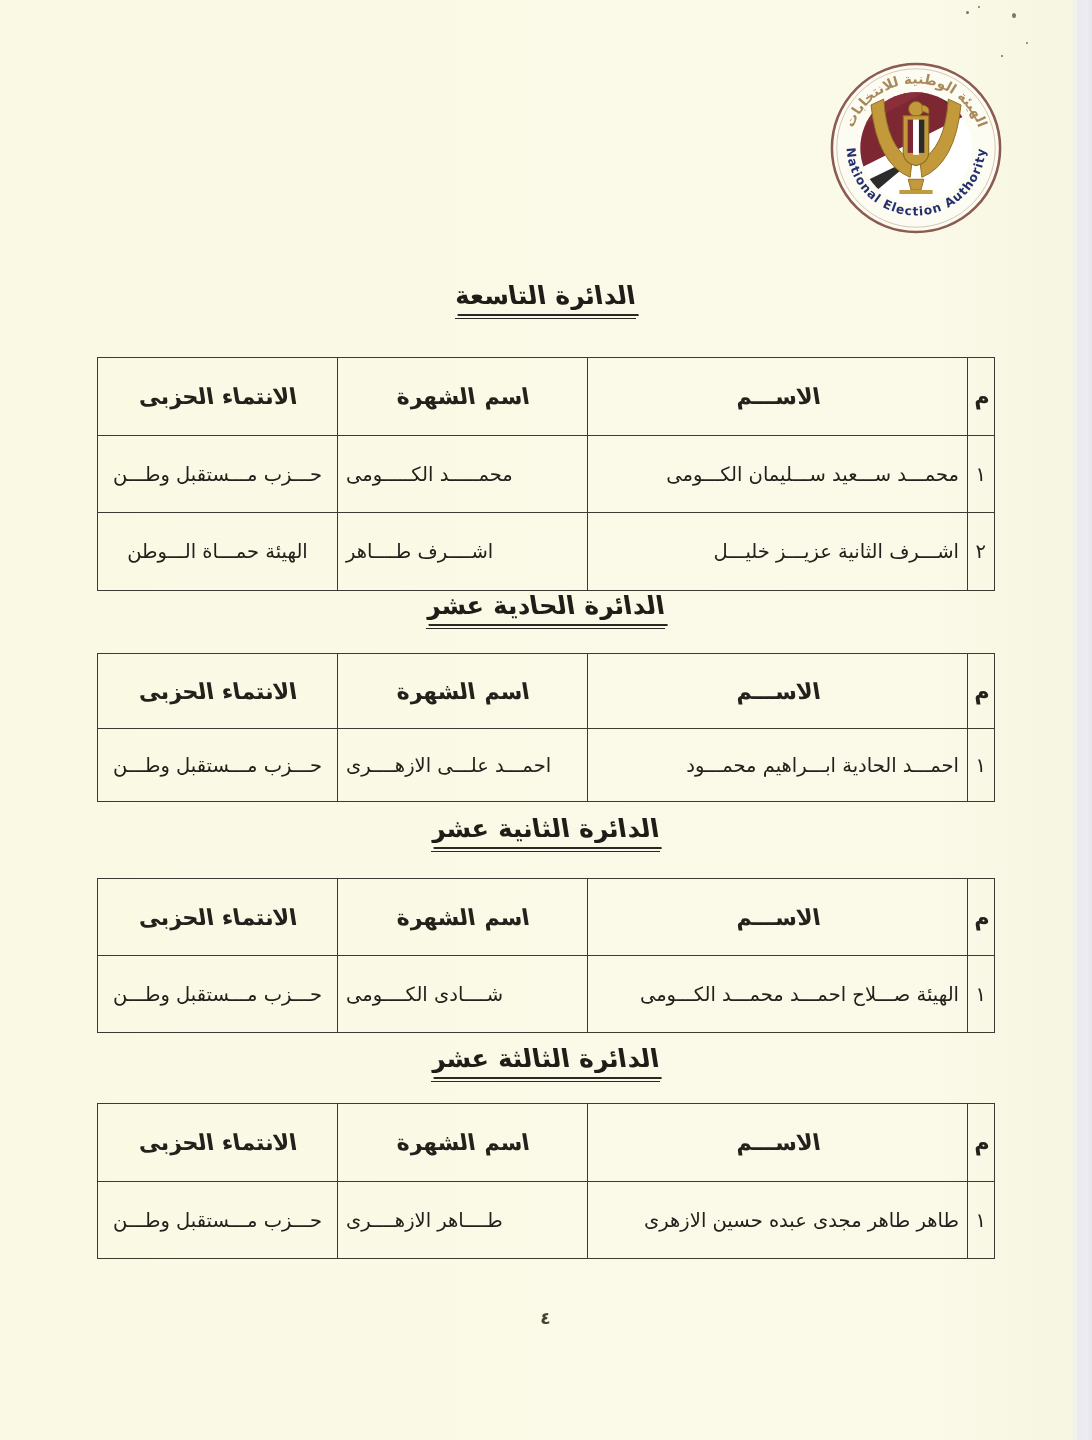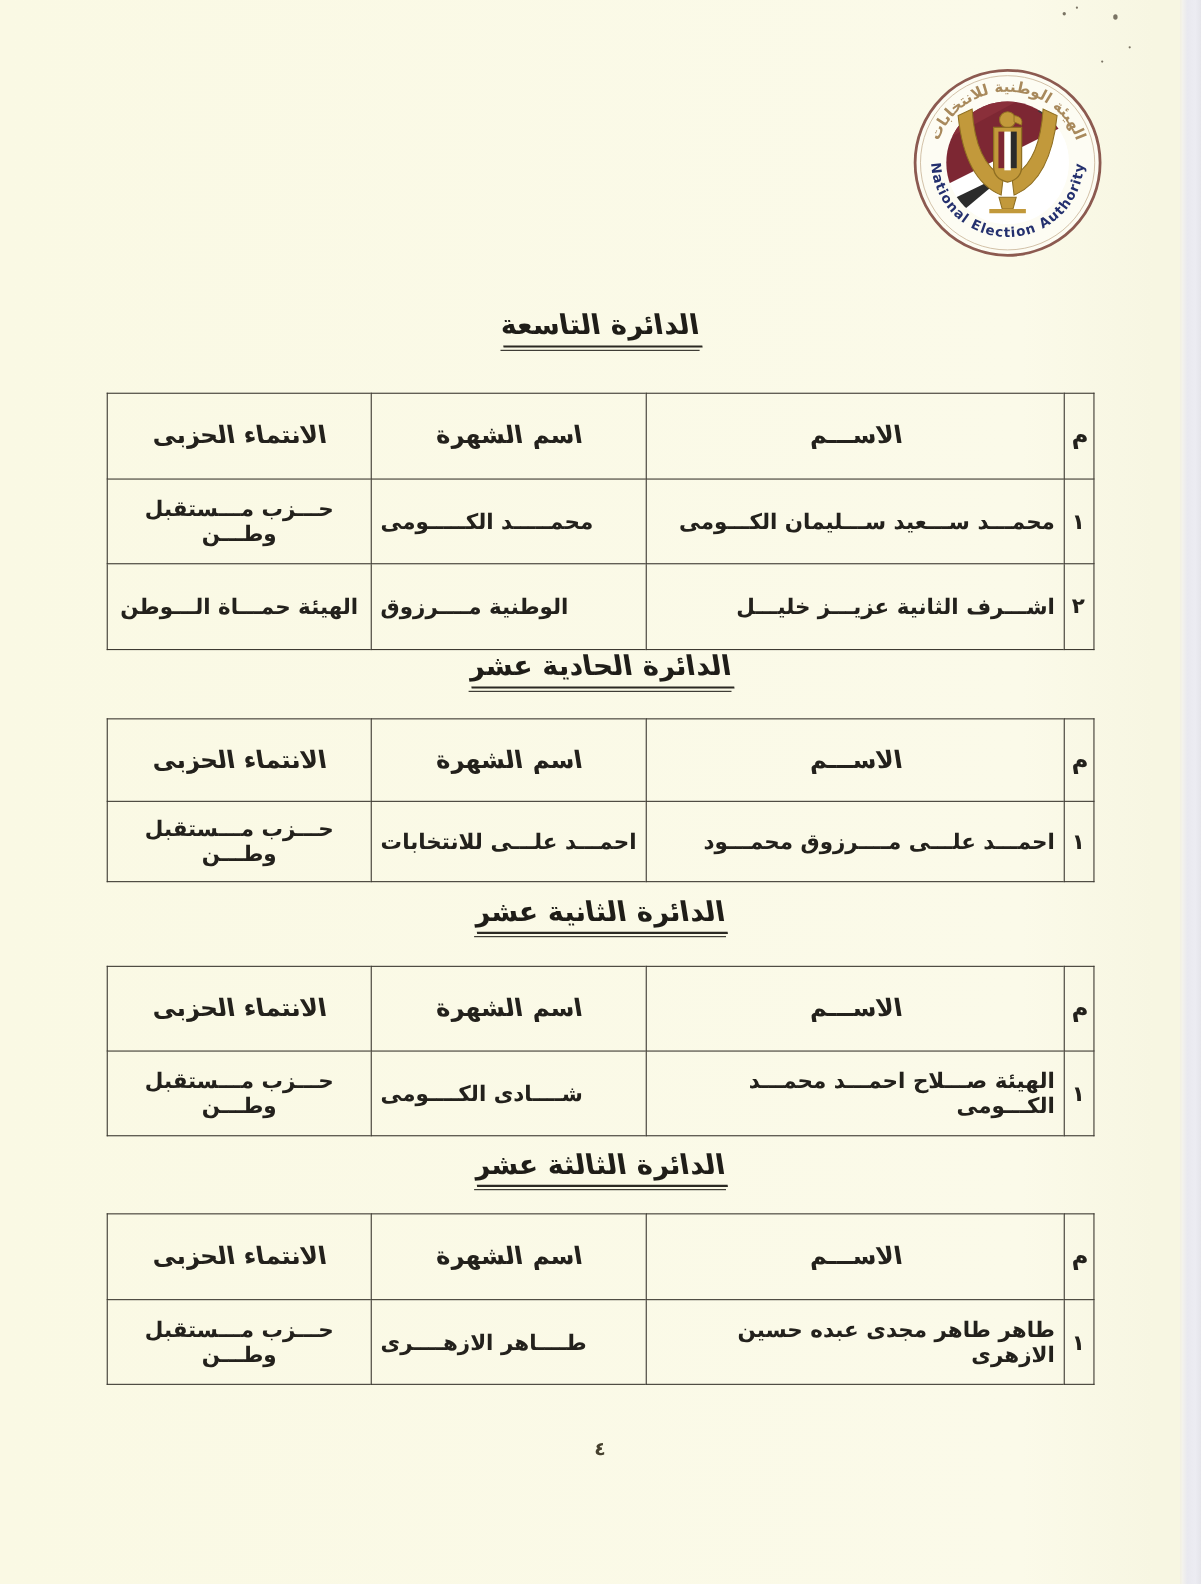--- a/index.html
+++ b/index.html
@@ -40,21 +40,21 @@
   }
   table.roster th,table.roster td{
     border:1.7px solid #3e3a32;
     vertical-align:middle;overflow:hidden;
     color:#23211c;
   }
   table.roster th{
     font-size:22px;font-weight:bold;text-align:center;padding:0 4px;
   }
   table.roster th .sk{display:inline-block;transform:skewX(9deg);}
-  table.roster td{font-size:19.5px;font-weight:bold;padding:0 8px;}
+  table.roster td{font-size:19.5px;font-weight:normal;padding:0 8px;}
   td.c-num{text-align:center;font-size:18px;padding:0 2px;}
   td.c-name{}
   td.c-known{text-align:left;}
   td.c-party{text-align:center;}
 
   .page-number{
     position:absolute;left:97px;width:897px;top:1308px;
     text-align:center;font-size:17px;font-weight:bold;color:#46412f;
   }
 </style>
@@ -129,21 +129,21 @@
     </tr>
     <tr style="height:77px;">
       <td class="c-num">١</td>
       <td class="c-name">محمـــد ســـعيد ســـليمان الكـــومى</td>
       <td class="c-known">محمـــــد الكـــــومى</td>
       <td class="c-party">حـــزب مـــستقبل وطـــن</td>
     </tr>
     <tr style="height:78px;">
       <td class="c-num">٢</td>
       <td class="c-name">اشـــرف الثانية عزيـــز خليـــل</td>
-      <td class="c-known">الوطنية مــــرزوق</td>
+      <td class="c-known">اشــــرف طــــاهر</td>
       <td class="c-party">الهيئة حمـــاة الـــوطن</td>
     </tr>
   </tbody>
     </table>
 
   <div class="district-title" style="top:591px;">
     <span class="u2"><span class="u1">الدائرة الحادية عشر</span></span>
   </div>
 
   <table class="roster" style="top:653px;">
@@ -155,22 +155,22 @@
       </colgroup>
     <tbody>
         <tr style="height:75px;">
       <th><span class="sk">م</span></th>
       <th><span class="sk">الاســـم</span></th>
       <th><span class="sk">اسم الشهرة</span></th>
       <th><span class="sk">الانتماء الحزبى</span></th>
     </tr>
     <tr style="height:73px;">
       <td class="c-num">١</td>
-      <td class="c-name">احمـــد علـــى مــــرزوق محمـــود</td>
-      <td class="c-known">احمـــد علـــى للانتخابات</td>
+      <td class="c-name">احمـــد الحادية ابـــراهيم محمـــود</td>
+      <td class="c-known">احمـــد علـــى الازهــــرى</td>
       <td class="c-party">حـــزب مـــستقبل وطـــن</td>
     </tr>
   </tbody>
     </table>
 
   <div class="district-title" style="top:814px;">
     <span class="u2"><span class="u1">الدائرة الثانية عشر</span></span>
   </div>
 
   <table class="roster" style="top:878px;">

